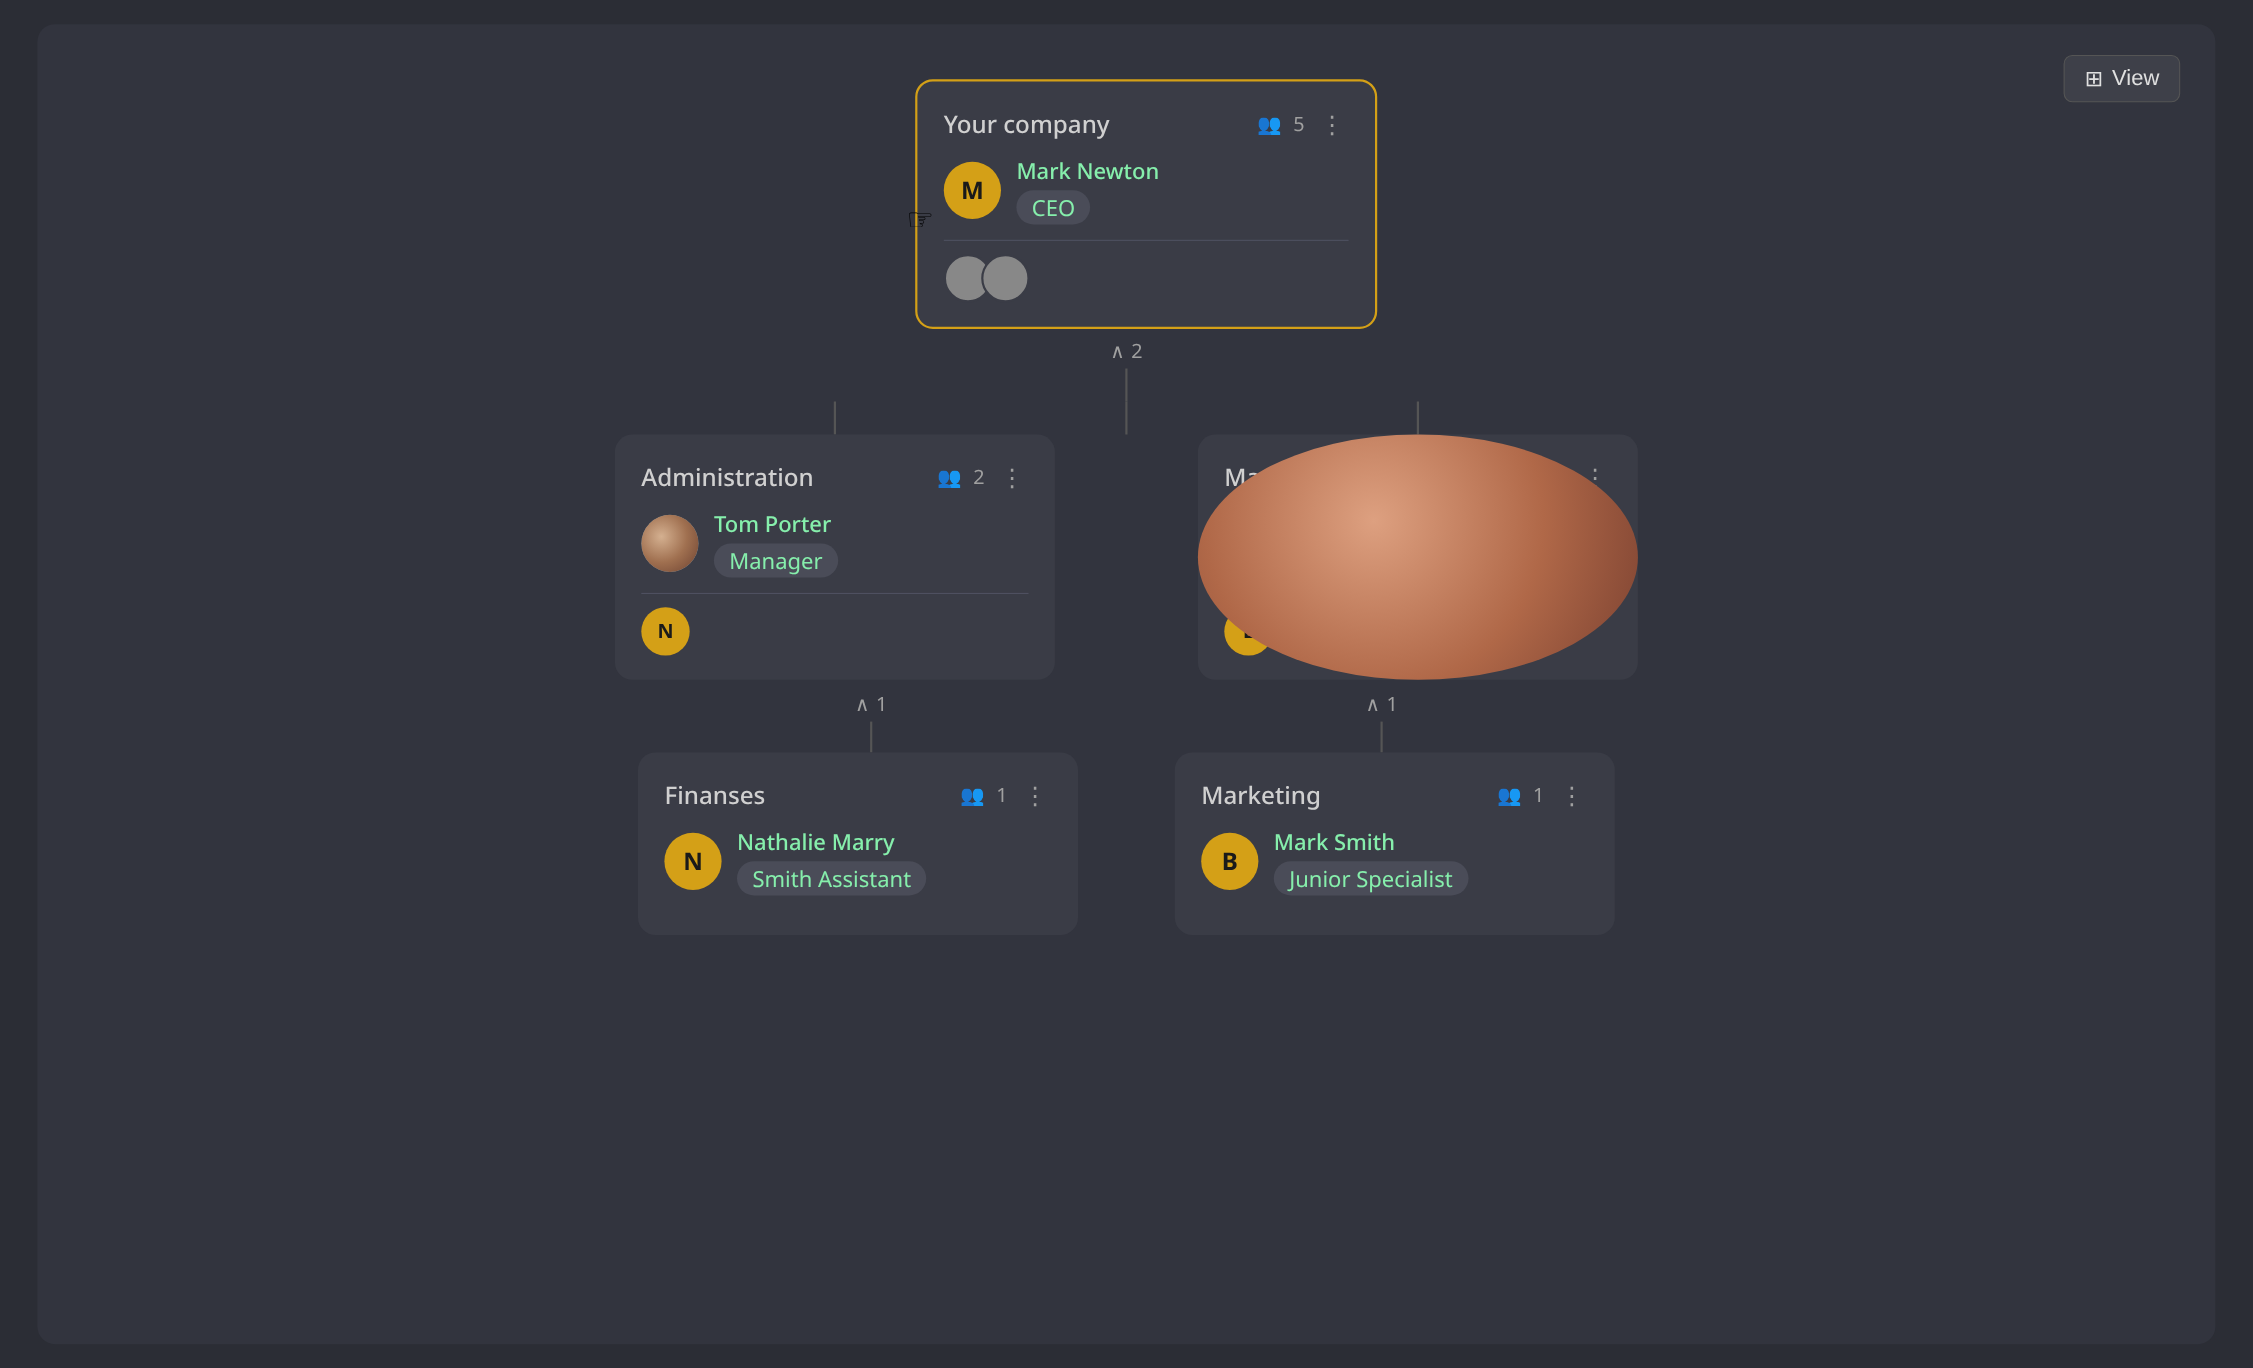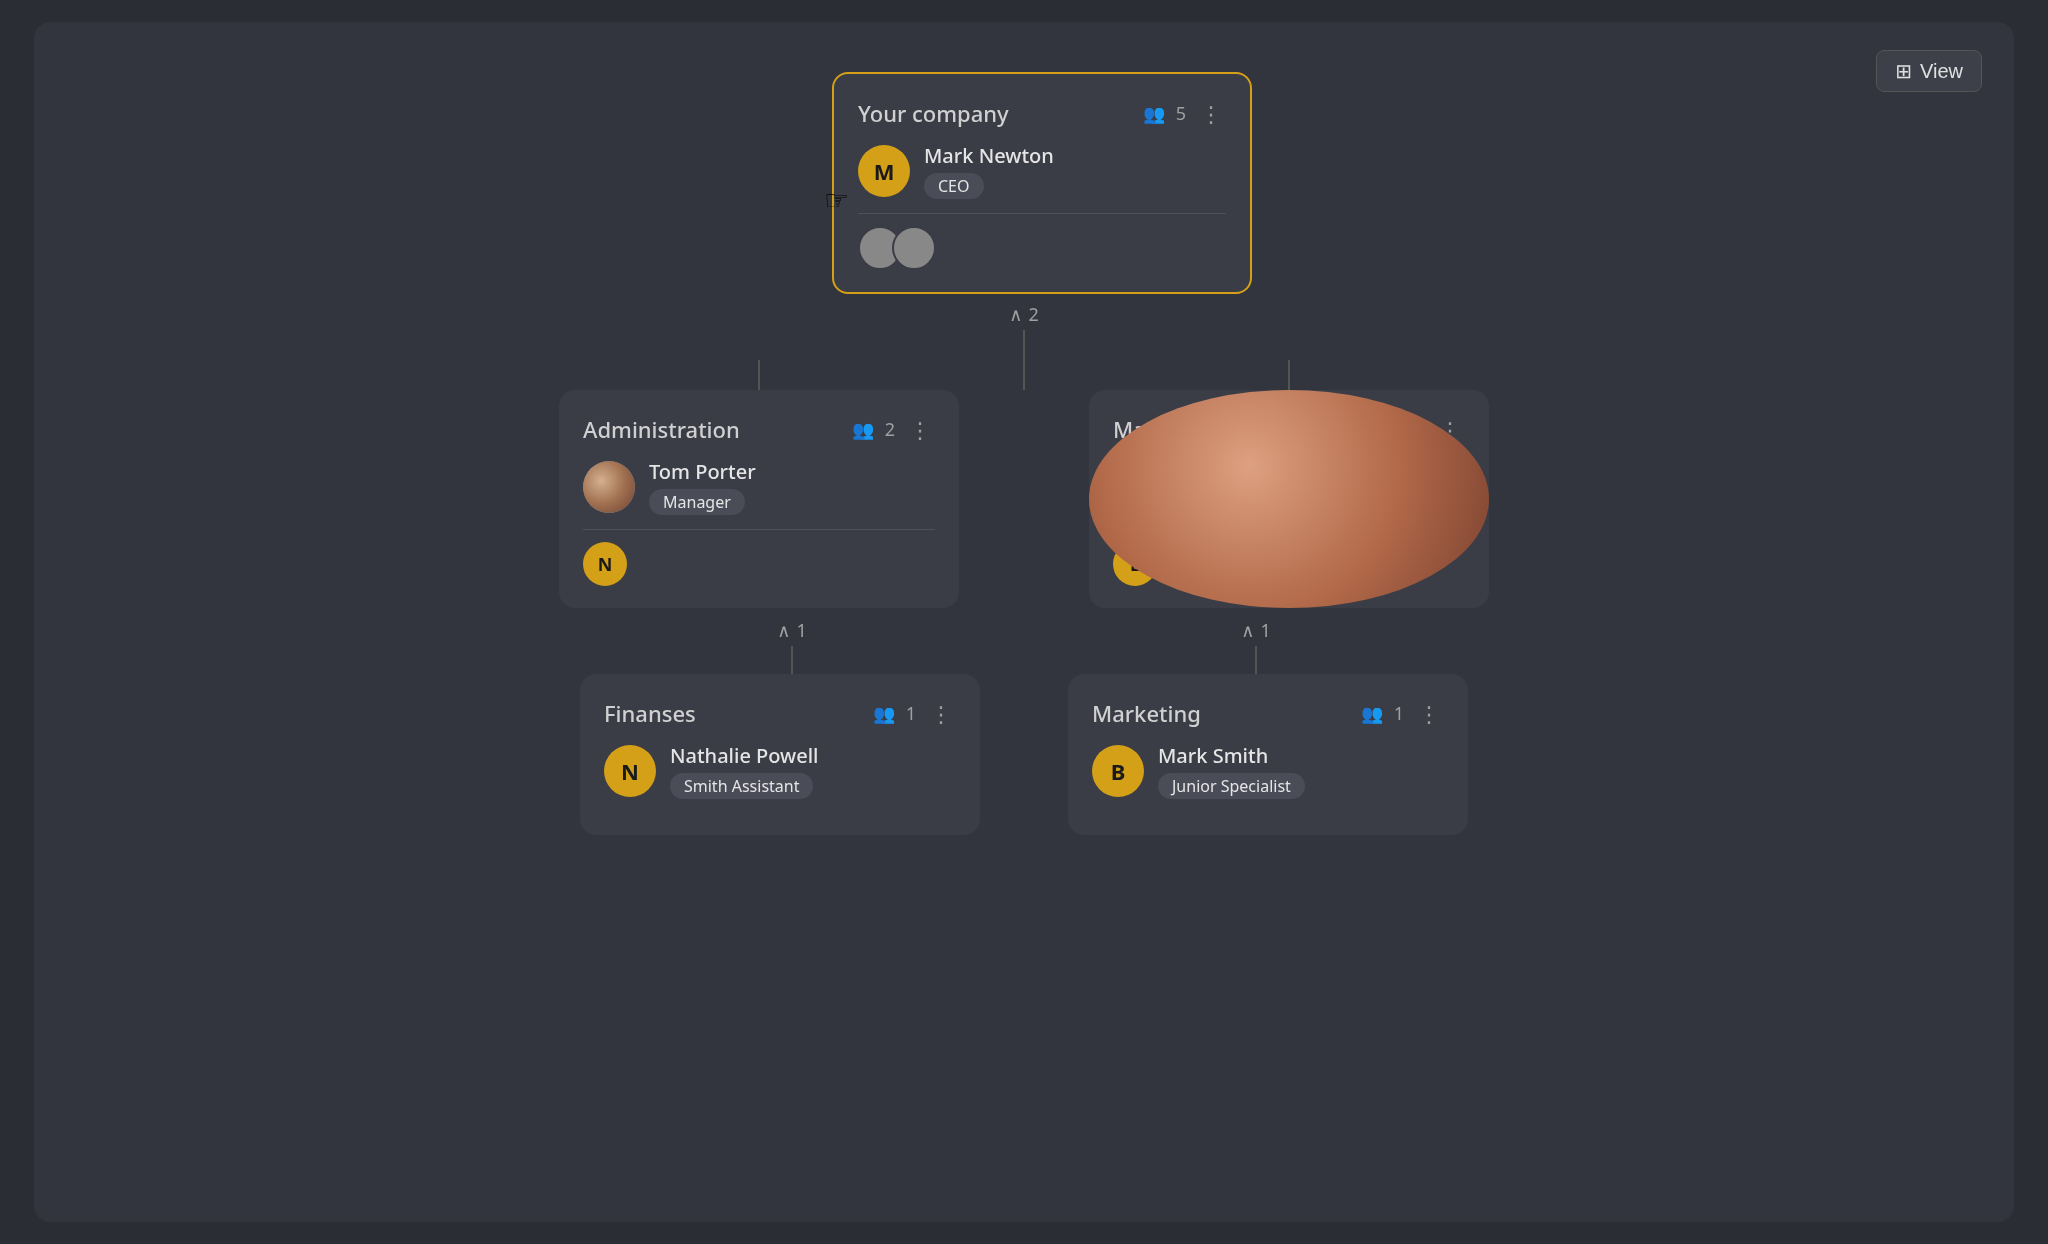--- a/index.html
+++ b/index.html
@@ -110,33 +110,33 @@
       flex-shrink: 0;
     }
 
     .avatar.gold { background: #d4a017; }
     .avatar.photo {
       background: #888;
       overflow: hidden;
     }
 
     .person-info .name {
-      color: #e5e5e5;
+      color: #86efac;
       font-size: 20px;
       font-weight: 500;
       margin-bottom: 4px;
     }
 
     .badge {
       display: inline-block;
       background: #4a4c58;
-      color: #e5e5e5;
+      color: #86efac;
       border-radius: 20px;
       padding: 2px 14px;
-      font-size: 16px;
+      font-size: 20px;
     }
 
     .card-divider {
       height: 1px;
       background: #4e5060;
       margin: 10px 0 12px;
     }
 
     .avatar-stack {
       display: flex;
@@ -347,21 +347,21 @@
             <span>👥</span>
             <span>1</span>
             <span class="card-menu">⋮</span>
           </div>
         </div>
         <div class="person-row">
           <div class="avatar gold" style="width:52px;height:52px;font-size:22px;">
             <span>N</span>
           </div>
           <div class="person-info">
-            <div class="name">Nathalie Powell</div>
+            <div class="name">Nathalie Marry</div>
             <span class="badge">Smith Assistant</span>
           </div>
         </div>
       </div>
 
       <div class="card bottom" style="width:400px;">
         <div class="card-header">
           <span class="card-title">Marketing</span>
           <div class="card-meta">
             <span>👥</span>

